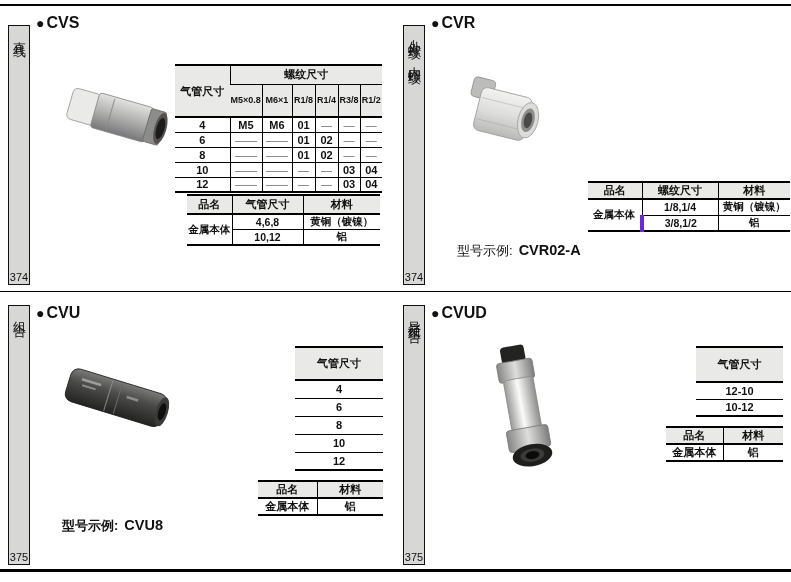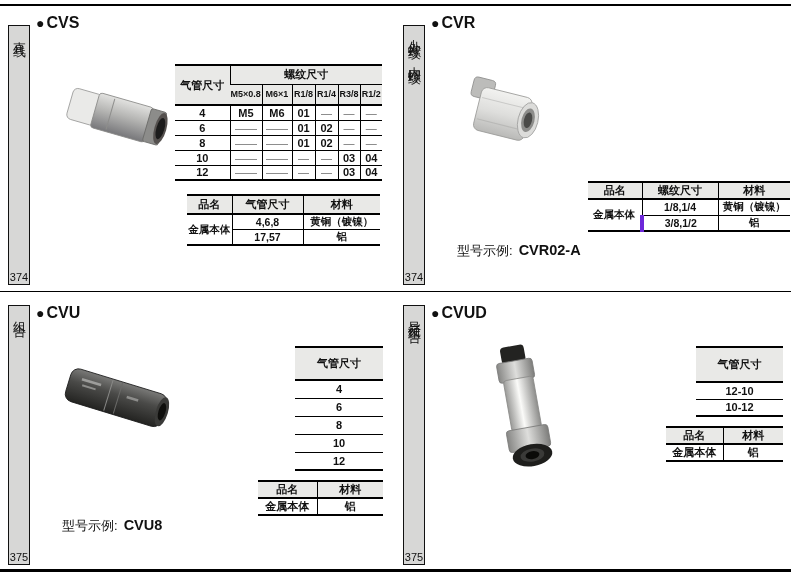--- a/index.html
+++ b/index.html
@@ -43,21 +43,21 @@
              font-weight:bold;text-align:center;vertical-align:middle;padding:0;
              overflow:hidden;white-space:nowrap;font-size:11px;}
   .spec th:first-child,.spec td:first-child{border-left:none;}
   .spec tr:last-child td{border-bottom:none;}
   .spec th{background:#e9e9e7;}
   .spec .hsep{border-bottom:2px solid #000;}
   td.dash{color:#6b6b6b;font-weight:normal;}
 
   #t-cvs1{left:175px;top:58px;width:207px;}
   #t-cvs1 tr.g{height:19px;}
-  #t-cvs1 tr.s{height:21px;}
+  #t-cvs1 tr.s{height:33px;}
   #t-cvs1 tr.s th{font-size:9px;}
   #t-cvs1 tr.d{height:15px;}
 
   #t-cvs2{left:187px;top:188px;width:193px;}
   #t-cvs2 tr.h{height:19px;}
   #t-cvs2 tr.d{height:15px;}
   #t-cvs2 td{font-size:10.5px;}
 
   #t-cvr1{left:297px;top:59px;width:96px;}
   #t-cvr1 tr.h{height:33px;}
@@ -80,21 +80,21 @@
   #t-cvud1 tr.h{height:35px;}
   #t-cvud1 tr.d{height:17px;}
 
   #t-cvud2{left:271px;top:133px;width:117px;}
   #t-cvud2 tr{height:17px;}
 
   .model{position:absolute;font-size:13px;margin:0;white-space:nowrap;}
   .model b{font-size:14.5px;margin-left:6px;}
   #m-cvs{left:62px;top:228px;}
   #m-cvr{left:62px;top:236px;}
-  #m-cvu{left:62px;top:224px;}
+  #m-cvu{left:62px;top:224px;font-weight:bold;}
   #m-cvud{left:62px;top:227px;}
 </style>
 </head>
 <body>
 
 <div class="page">
   <div class="hr hr-top"></div>
   <div class="hr hr-mid"></div>
   <div class="hr hr-bottom"></div>
 
@@ -207,21 +207,21 @@
         <th class="hsep">品名</th>
         <th class="hsep">气管尺寸</th>
         <th class="hsep">材料</th>
       </tr>
       <tr class="d">
         <td rowspan="2">金属本体</td>
         <td>4,6,8</td>
         <td>黄铜（镀镍）</td>
       </tr>
       <tr class="d">
-        <td class="noL" style="border-left:1px solid #000">17,57</td>
+        <td class="noL" style="border-left:1px solid #000">10,12</td>
         <td>铝</td>
       </tr>
     </tbody>
       </table>
 
   </section>
 
   <section class="quad" id="q-cvr">
     <div class="sidebar">
       <div class="cat">外螺纹—内螺纹</div>

